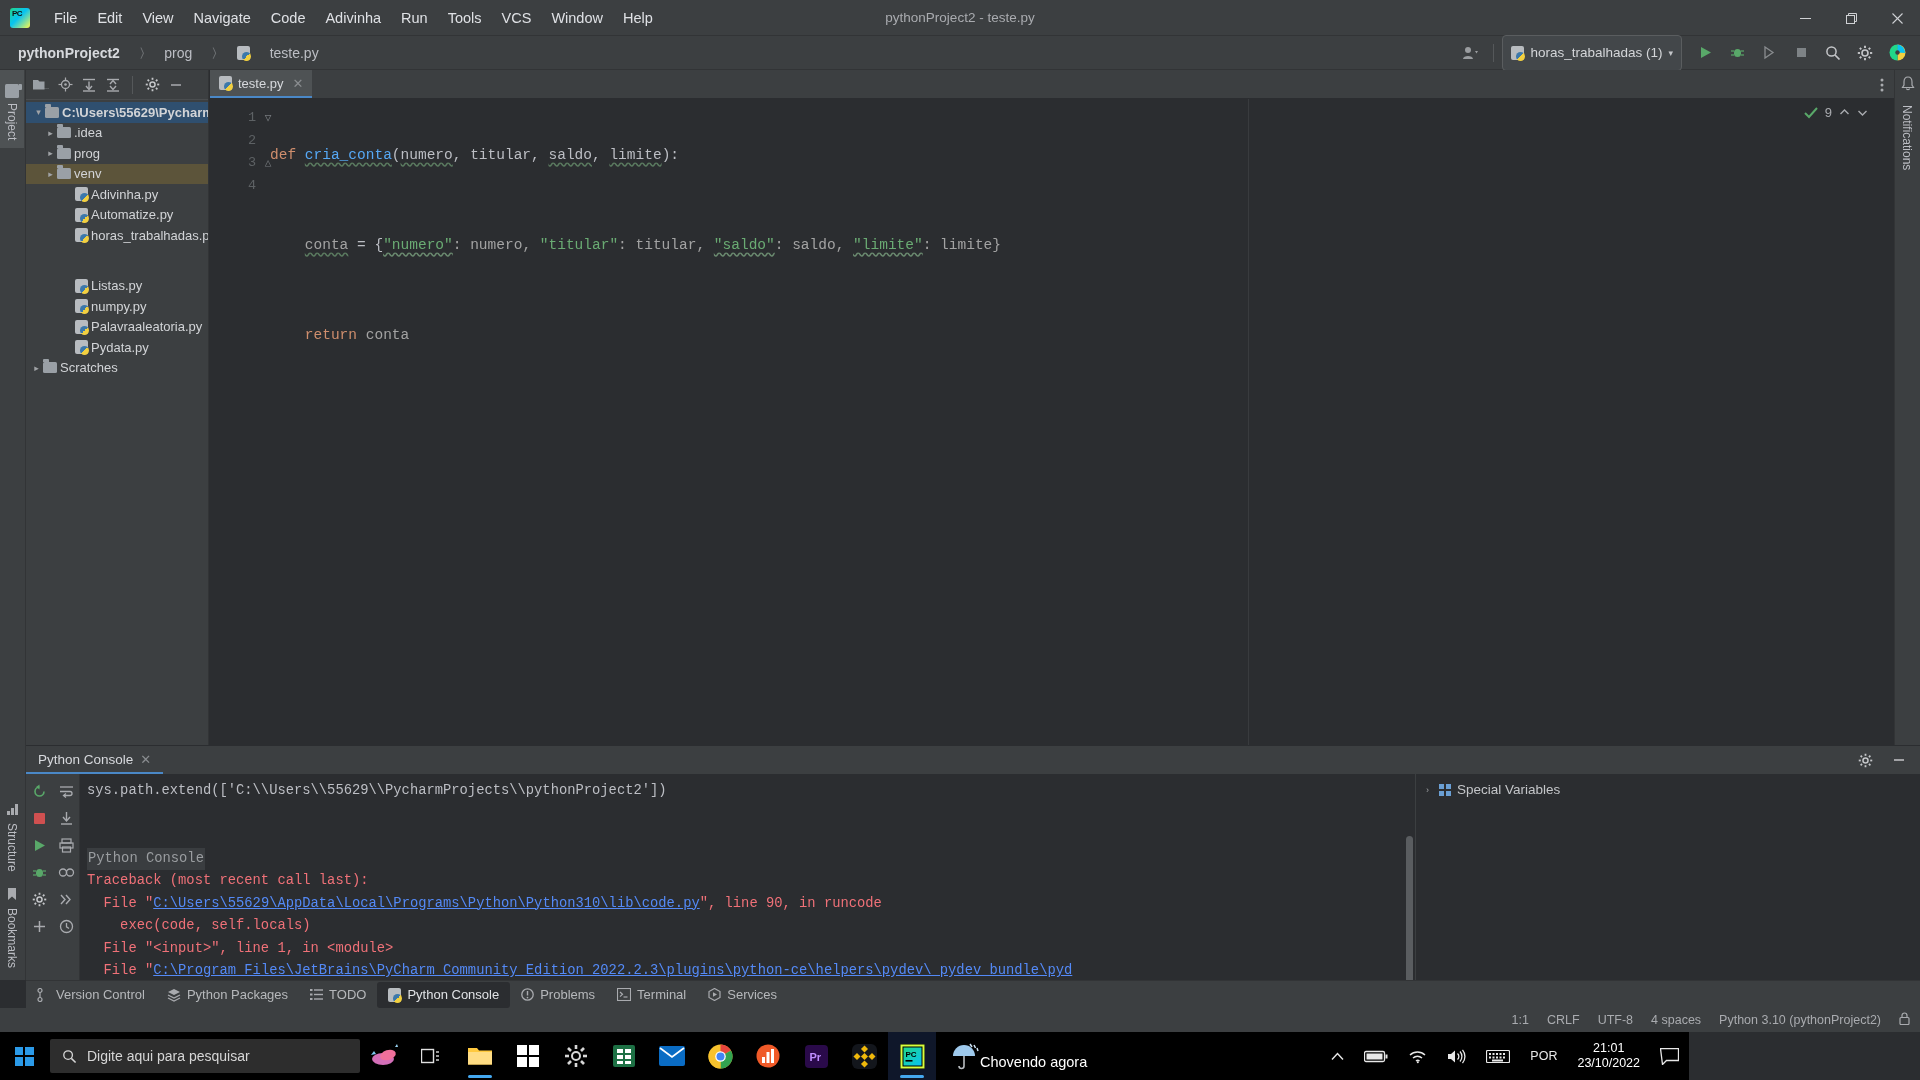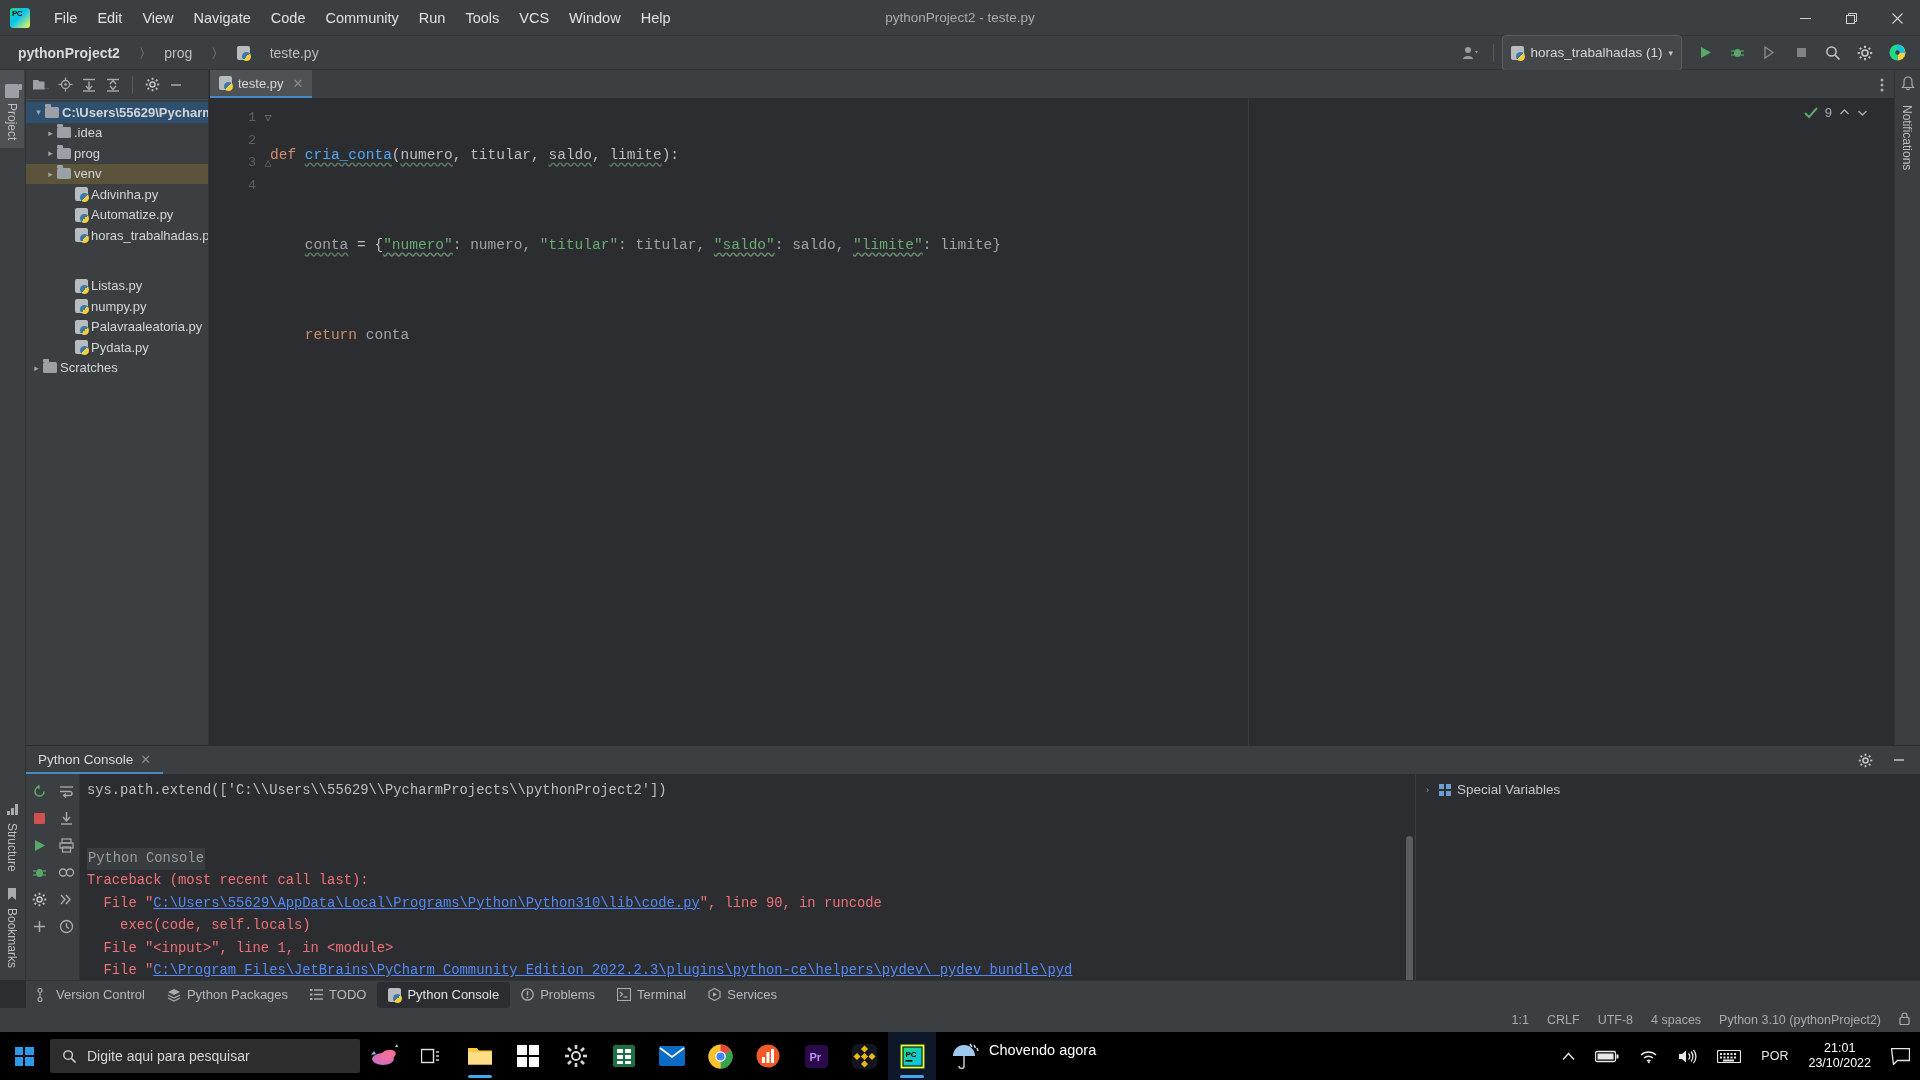--- a/index.html
+++ b/index.html
@@ -274,21 +274,21 @@
     position: absolute; left: 0; right: 0; bottom: 48px; height: 24px;
     background: #3c3f41; display: flex; align-items: center;
     font-size: 12.5px; color: #a9abaf; padding-left: 48px;
   }
   .status-right {
     position: absolute; right: 10px; display: flex; align-items: center; gap: 18px;
   }
 
   
   .taskbar {
-    position: absolute; left: 0; bottom: 0; width: 1920px; height: 48px;
+    position: absolute; left: 0; bottom: 0; width: 1689px; height: 48px;
     background: #000; display: flex; align-items: center;
   }
   .start-btn {
     width: 48px; height: 48px; display: flex; align-items: center;
     justify-content: center;
   }
   .winlogo {
     width: 19px; height: 19px; display: grid;
     grid-template-columns: 1fr 1fr; grid-template-rows: 1fr 1fr; gap: 2px;
   }
@@ -314,38 +314,38 @@
   .tray-ic {
     padding: 0 10px; height: 48px; display: flex; align-items: center;
     color: #e8e8e8;
   }
   .clock {
     display: flex; flex-direction: column; align-items: center;
     justify-content: center; padding: 0 10px; line-height: 15px;
     font-size: 12.5px; color: #fff;
   }
   .weather {
-    display: flex; align-items: flex-start; gap: 9px; color: #fff;
+    display: flex; align-items: flex-end; gap: 0; color: #fff;
     font-size: 14.5px; padding: 0 14px;
   }
 </style>
 </head>
 <body>
 
 <div class="app">
 
   <div class="titlebar">
     <div class="pc-logo"></div>
     <div class="menu">
       <div class="menu-item">File</div>
       <div class="menu-item">Edit</div>
       <div class="menu-item">View</div>
       <div class="menu-item">Navigate</div>
       <div class="menu-item">Code</div>
-      <div class="menu-item">Community</div>
+      <div class="menu-item">Adivinha</div>
       <div class="menu-item">Run</div>
       <div class="menu-item">Tools</div>
       <div class="menu-item">VCS</div>
       <div class="menu-item">Window</div>
       <div class="menu-item">Help</div>
     </div>
     <div class="title-center">pythonProject2 - teste.py</div>
     <div class="win-btns">
       <div class="win-btn">
         <svg width="11" height="11" viewBox="0 0 11 11">

